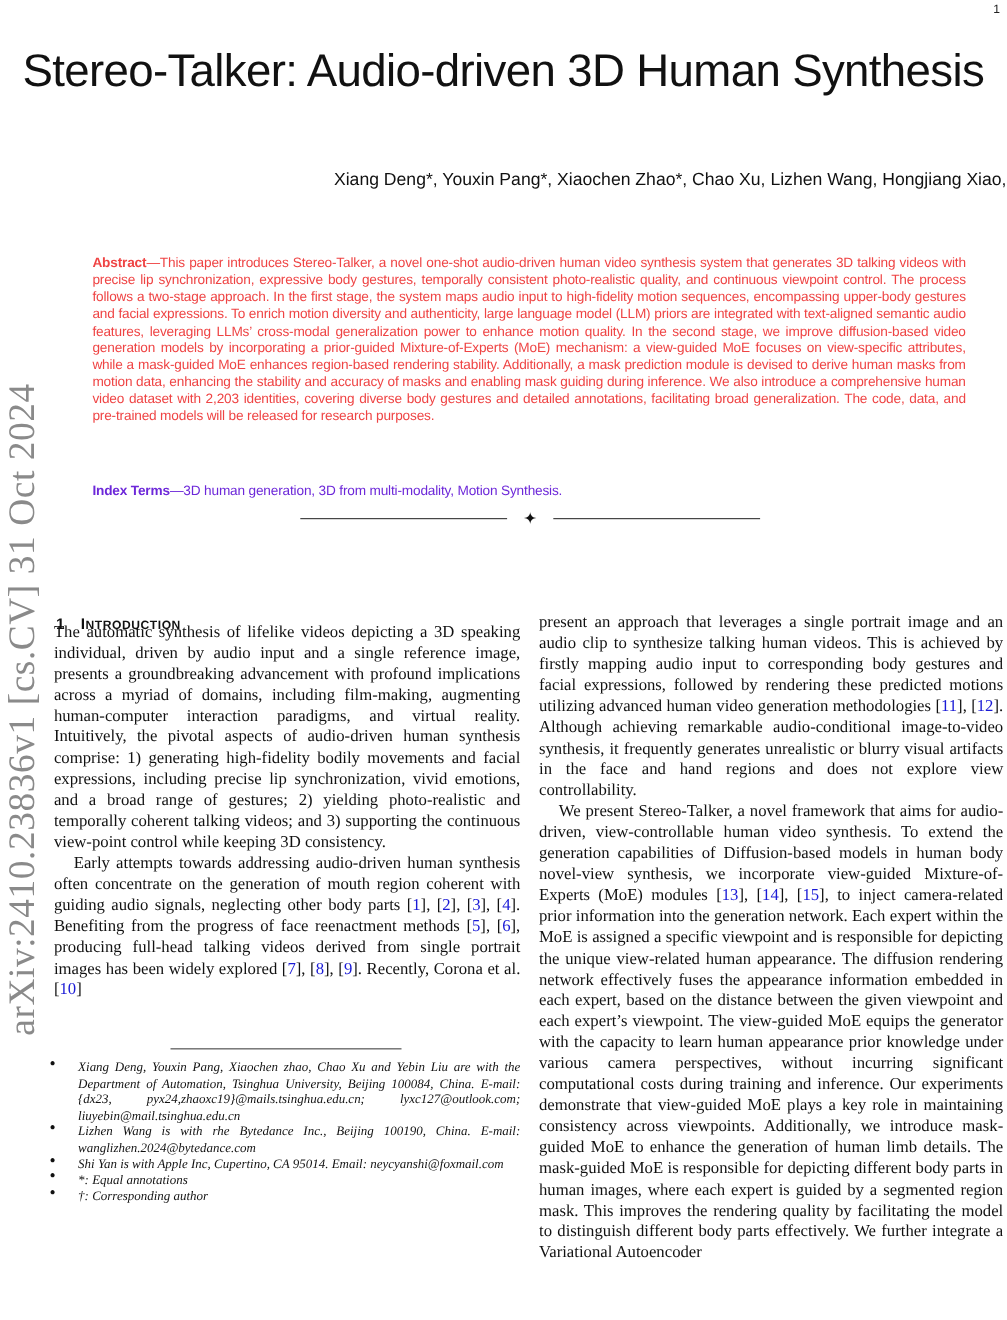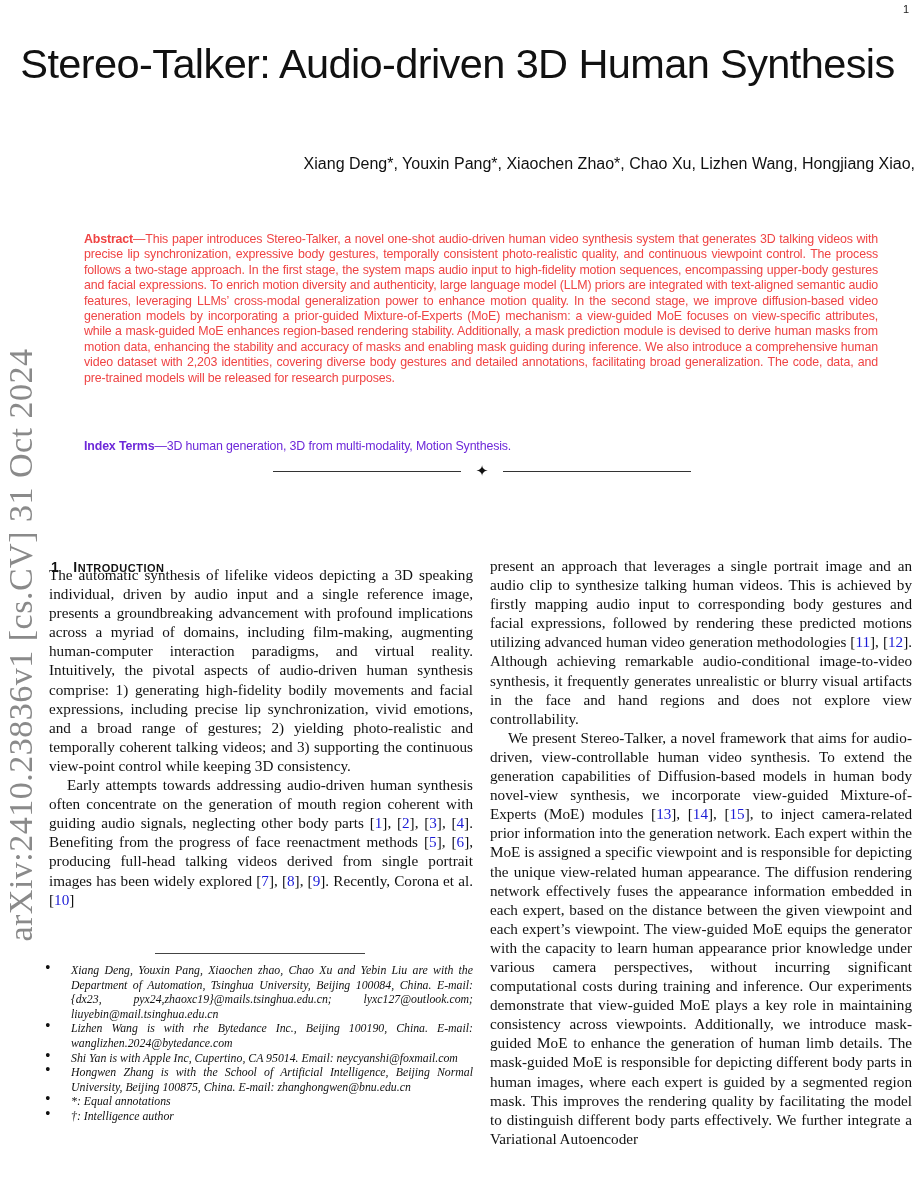--- a/index.html
+++ b/index.html
@@ -67,21 +67,20 @@
   <p>The automatic synthesis of lifelike videos depicting a 3D speaking individual, driven by audio input and a single reference image, presents a groundbreaking advancement with profound implications across a myriad of domains, including film-making, augmenting human-computer interaction paradigms, and virtual reality. Intuitively, the pivotal aspects of audio-driven human synthesis comprise: 1) generating high-fidelity bodily movements and facial expressions, including precise lip synchronization, vivid emotions, and a broad range of gestures; 2) yielding photo-realistic and temporally coherent talking videos; and 3) supporting the continuous view-point control while keeping 3D consistency.</p>
   <p class="indent"><span>Early attempts towards addressing audio-driven human synthesis often concentrate on the generation of mouth region coherent with guiding audio signals, neglecting other body parts [</span><a class="cite">1</a><span>], [</span><a class="cite">2</a><span>], [</span><a class="cite">3</a><span>], [</span><a class="cite">4</a><span>]. Benefiting from the progress of face reenactment methods [</span><a class="cite">5</a><span>], [</span><a class="cite">6</a><span>], producing full-head talking videos derived from single portrait images has been widely explored [</span><a class="cite">7</a><span>], [</span><a class="cite">8</a><span>], [</span><a class="cite">9</a><span>]. Recently, Corona et al. [</span><a class="cite">10</a><span>]</span></p>
 </div>
 
 <div class="fn-rule"></div>
 
 <ul class="footnotes">
   <li>Xiang Deng, Youxin Pang, Xiaochen zhao, Chao Xu and Yebin Liu are with the Department of Automation, Tsinghua University, Beijing 100084, China. E-mail:{dx23, pyx24,zhaoxc19}@mails.tsinghua.edu.cn; lyxc127@outlook.com; liuyebin@mail.tsinghua.edu.cn</li>
   <li>Lizhen Wang is with rhe Bytedance Inc., Beijing 100190, China. E-mail: wanglizhen.2024@bytedance.com</li>
   <li>Shi Yan is with Apple Inc, Cupertino, CA 95014. Email: neycyanshi@foxmail.com</li>
-  <li>Hongwen Zhang is with the School of Artificial Intelligence, Beijing Normal University, Beijing 100875, China. E-mail: zhanghongwen@bnu.edu.cn</li>
   <li>*: Equal annotations</li>
-  <li>†: Intelligence author</li>
+  <li>†: Corresponding author</li>
 </ul>
 
 <div class="col col-right">
   <p><span>present an approach that leverages a single portrait image and an audio clip to synthesize talking human videos. This is achieved by firstly mapping audio input to corresponding body gestures and facial expressions, followed by rendering these predicted motions utilizing advanced human video generation methodologies [</span><a class="cite">11</a><span>], [</span><a class="cite">12</a><span>]. Although achieving remarkable audio-conditional image-to-video synthesis, it frequently generates unrealistic or blurry visual artifacts in the face and hand regions and does not explore view controllability.</span></p>
   <p class="indent"><span>We present Stereo-Talker, a novel framework that aims for audio-driven, view-controllable human video synthesis. To extend the generation capabilities of Diffusion-based models in human body novel-view synthesis, we incorporate view-guided Mixture-of-Experts (MoE) modules [</span><a class="cite">13</a><span>], [</span><a class="cite">14</a><span>], [</span><a class="cite">15</a><span>], to inject camera-related prior information into the generation network. Each expert within the MoE is assigned a specific viewpoint and is responsible for depicting the unique view-related human appearance. The diffusion rendering network effectively fuses the appearance information embedded in each expert, based on the distance between the given viewpoint and each expert’s viewpoint. The view-guided MoE equips the generator with the capacity to learn human appearance prior knowledge under various camera perspectives, without incurring significant computational costs during training and inference. Our experiments demonstrate that view-guided MoE plays a key role in maintaining consistency across viewpoints. Additionally, we introduce mask-guided MoE to enhance the generation of human limb details. The mask-guided MoE is responsible for depicting different body parts in human images, where each expert is guided by a segmented region mask. This improves the rendering quality by facilitating the model to distinguish different body parts effectively. We further integrate a Variational Autoencoder</span></p>
 </div>
 
 </body></html>

